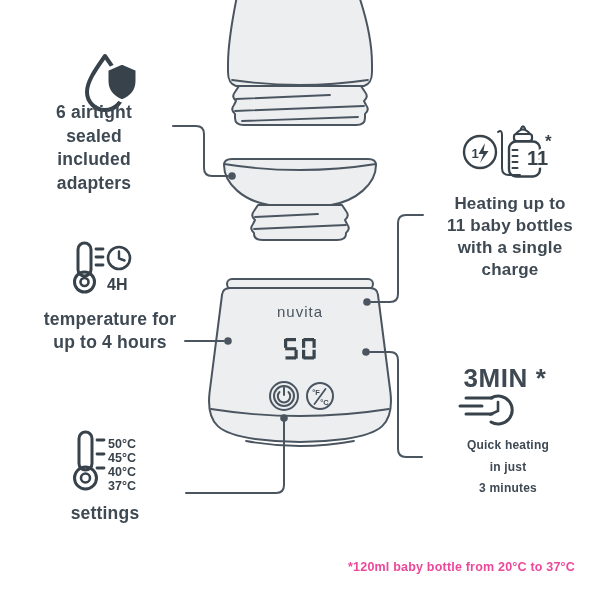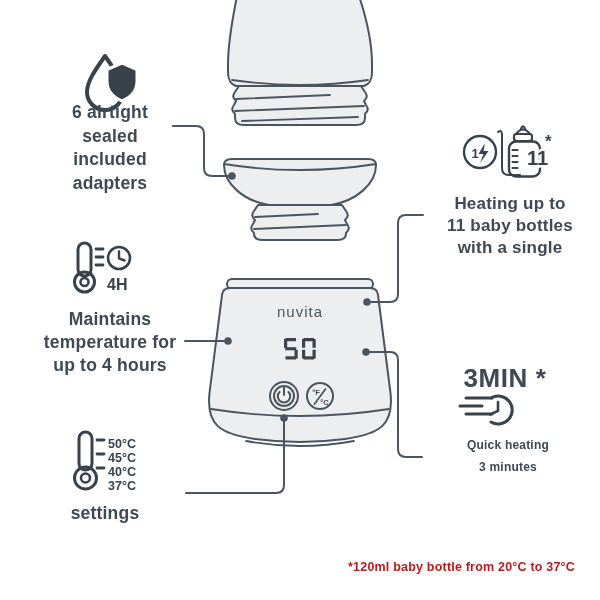--- a/index.html
+++ b/index.html
@@ -2,28 +2,28 @@
 <html><head>
 <meta charset="utf-8">
 <style>
   html,body{margin:0;padding:0;background:#fff;}
   .stage{position:relative;width:600px;height:600px;background:#ffffff;overflow:hidden;
          font-family:"Liberation Sans",sans-serif;color:#3e4953;}
   .art{position:absolute;left:0;top:0;}
   .icon{position:absolute;}
   .txt{position:absolute;text-align:center;font-weight:700;letter-spacing:.2px;color:#3e4953;}
   .txt div{white-space:nowrap;}
-  .t-adapters{left:25px;top:101px;width:170px;font-size:17.5px;line-height:23.5px;}
+  .t-adapters{left:9px;top:101px;width:170px;font-size:17.5px;line-height:23.5px;}
   .t-battery{left:420px;top:193px;width:180px;font-size:17px;line-height:22px;}
   .t-keepwarm{left:15px;top:308px;width:190px;font-size:17.5px;line-height:23px;}
   .t-temps{left:10px;top:501px;width:190px;font-size:17.5px;line-height:24px;}
   .t-quick-head{left:430px;top:368px;width:150px;font-size:26px;line-height:20px;letter-spacing:.6px;}
   .t-quick{left:428px;top:435px;width:160px;font-size:12px;line-height:21.5px;}
   .footnote{position:absolute;right:25px;top:560px;font-size:12.5px;font-weight:700;
-            letter-spacing:.2px;color:#b91c1c;white-space:nowrap;}
+            letter-spacing:.2px;color:#ec4899;white-space:nowrap;}
   svg .ln{stroke:#4a5560;stroke-width:2;fill:none;stroke-linecap:round;}
   svg .fillshape{fill:#eceef0;stroke:#4a5560;stroke-width:2;stroke-linejoin:round;}
   svg .thin{stroke:#4a5560;stroke-width:1.8;fill:none;stroke-linecap:round;}
   svg .dot{fill:#4a5560;}
   svg text{font-family:"Liberation Sans",sans-serif;}
 </style>
 </head>
 <body>
 
 <div class="stage">
@@ -123,33 +123,33 @@
     <rect x="60" y="18" width="18" height="7" rx="2.5" fill="none" stroke="#37424b" stroke-width="2.2"></rect>
     <rect x="55" y="25.5" width="31" height="35" rx="7" fill="none" stroke="#37424b" stroke-width="2.4"></rect>
     <path d="M58.5,34 h5 M58.5,40 h5 M58.5,46 h5 M58.5,52 h5" stroke="#37424b" stroke-width="2" stroke-linecap="round"></path>
     <text x="73" y="49" font-size="20" font-weight="700" fill="#37424b" style="paint-order:stroke;stroke:#ffffff;stroke-width:5px;">11</text>
     <text x="91" y="31" font-size="17" font-weight="700" fill="#37424b" style="paint-order:stroke;stroke:#ffffff;stroke-width:4px;">*</text>
   </svg>
   <div class="txt t-battery">
     <div>Heating up to</div>
     <div>11 baby bottles</div>
     <div>with a single</div>
+    <div>charge</div>
   </div>
 
   <svg class="icon" style="left:70px;top:238px;" width="66" height="58" viewBox="0 0 66 58">
     <rect x="8" y="5" width="13" height="33" rx="6.5" fill="none" stroke="#37424b" stroke-width="3"></rect>
     <circle cx="14.5" cy="44" r="10" fill="none" stroke="#37424b" stroke-width="3"></circle>
     <circle cx="14.5" cy="44" r="4" fill="none" stroke="#37424b" stroke-width="2.6"></circle>
     <path d="M26,11 h7 M26,19 h7 M26,27 h7" stroke="#37424b" stroke-width="2.8" stroke-linecap="round"></path>
     <circle cx="49" cy="20" r="11" fill="none" stroke="#37424b" stroke-width="2.6"></circle>
     <path d="M49,13.5 L49,20.5 L54.5,22.5" fill="none" stroke="#37424b" stroke-width="2.4" stroke-linecap="round"></path>
     <text x="37" y="52" font-size="16" font-weight="700" fill="#37424b">4H</text>
   </svg>
   <div class="txt t-keepwarm">
-    <div>Maintains</div>
     <div>temperature for</div>
     <div>up to 4 hours</div>
   </div>
 
   <svg class="icon" style="left:66px;top:428px;" width="110" height="72" viewBox="0 0 110 72">
     <rect x="13" y="4" width="13" height="38" rx="6.5" fill="none" stroke="#37424b" stroke-width="3"></rect>
     <circle cx="19.5" cy="50" r="11" fill="none" stroke="#37424b" stroke-width="3"></circle>
     <circle cx="19.5" cy="50" r="4.5" fill="none" stroke="#37424b" stroke-width="2.6"></circle>
     <path d="M31,12 h7 M31,26 h7 M31,40 h7" stroke="#37424b" stroke-width="2.8" stroke-linecap="round"></path>
     <text x="42" y="20" font-size="12.5" font-weight="700" fill="#37424b">50°C</text>
@@ -162,17 +162,18 @@
   </div>
 
   <div class="txt t-quick-head">3MIN *</div>
   <svg class="icon" style="left:452px;top:390px;" width="66" height="42" viewBox="0 0 66 42">
     <path d="M39,8 A14,14 0 1 1 39,32" fill="none" stroke="#37424b" stroke-width="3" stroke-linecap="round"></path>
     <path d="M46,12 L46,21 L38,24.5" fill="none" stroke="#37424b" stroke-width="2.6" stroke-linecap="round"></path>
     <path d="M14,8 H40 M8,16 H30 M14,24 H40" stroke="#37424b" stroke-width="3" stroke-linecap="round"></path>
   </svg>
   <div class="txt t-quick">
     <div>Quick heating</div>
+    <div>in just</div>
     <div>3 minutes</div>
   </div>
 
   <div class="footnote">*120ml baby bottle from 20°C to 37°C</div>
 </div>
 
 </body></html>

